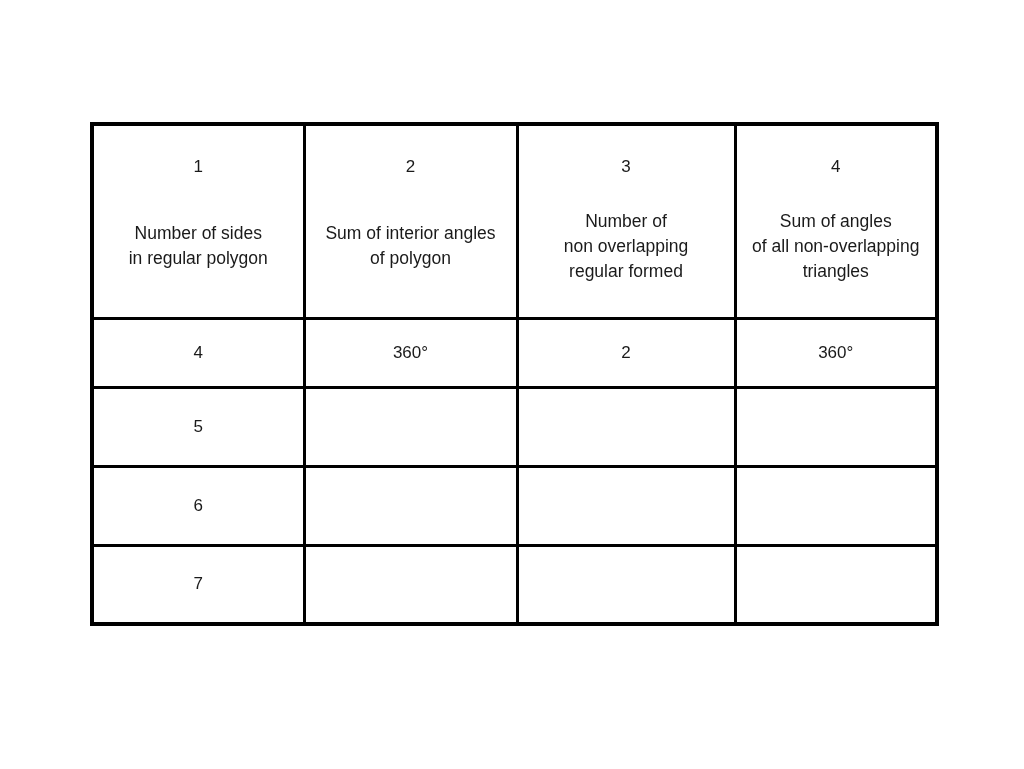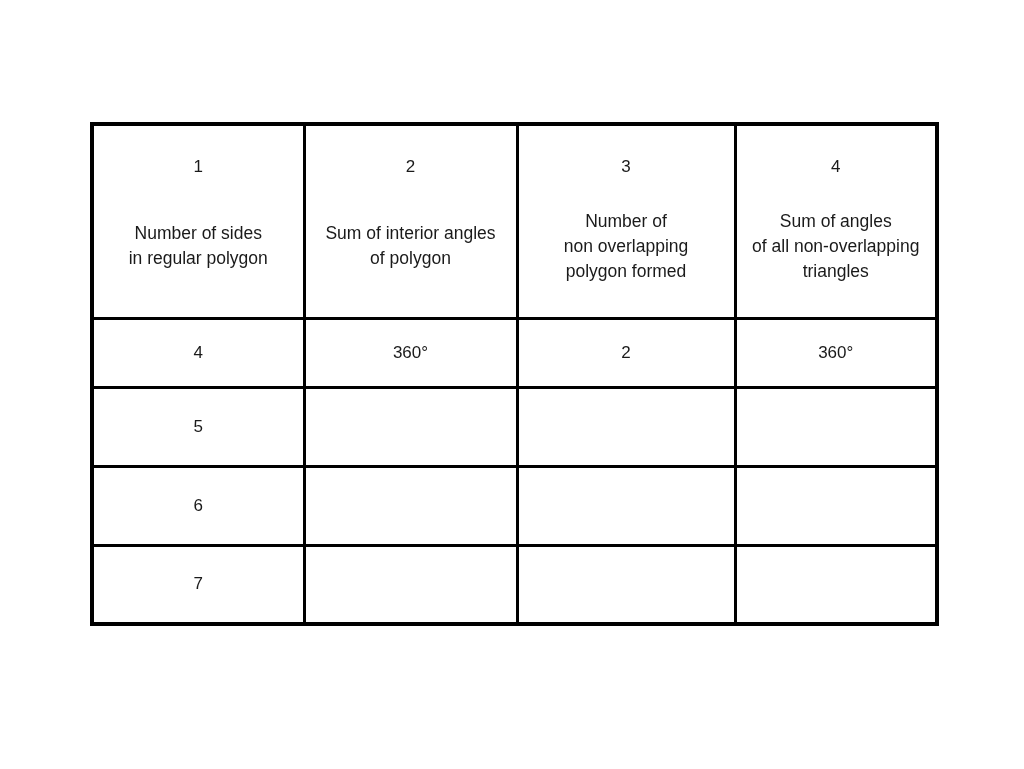--- a/index.html
+++ b/index.html
@@ -96,21 +96,21 @@
             <div class="col-index">2</div>
             <div class="col-label">Sum of interior angles
 of polygon</div>
           </div>
         </th>
         <th class="col-head">
           <div class="head-inner">
             <div class="col-index">3</div>
             <div class="col-label">Number of
 non overlapping
-polygon formed</div>
+regular formed</div>
           </div>
         </th>
         <th class="col-head">
           <div class="head-inner">
             <div class="col-index">4</div>
             <div class="col-label">Sum of angles
 of all non-overlapping
 triangles</div>
           </div>
         </th>

